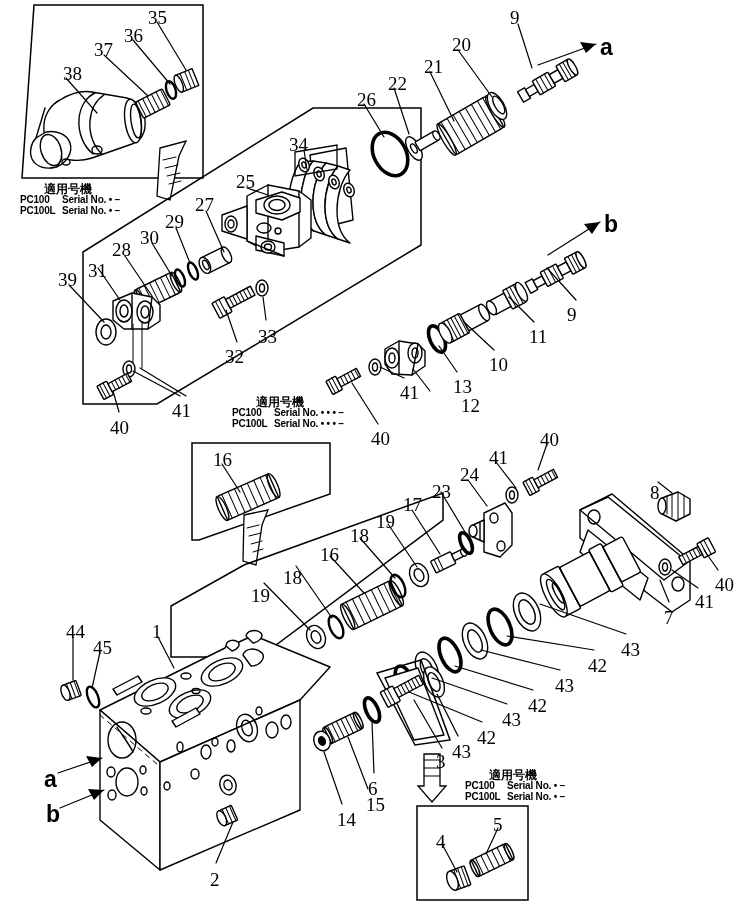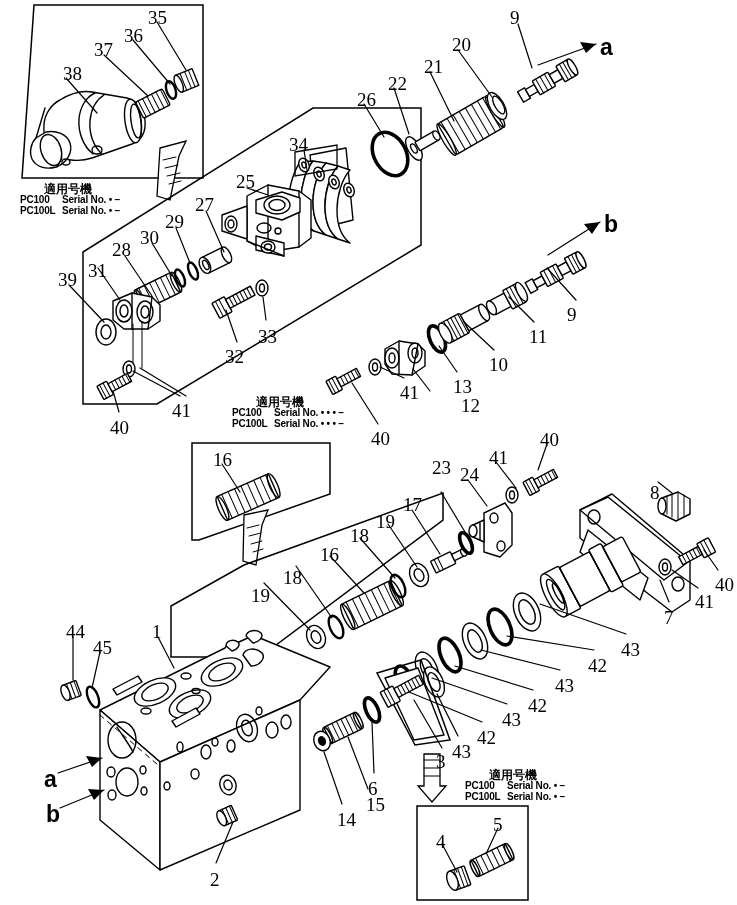--- a/index.html
+++ b/index.html
@@ -691,21 +691,21 @@
       <div class="lbl" style="left: 425px; top: 396px; margin-left: 36px;">12</div>
       <div class="lbl" style="left: 400px; top: 383px;">41</div>
       <div class="lbl" style="left: 371px; top: 429px;">40</div>
       <div class="lbl" style="left: 213px; top: 450px;">16</div>
       <div class="lbl" style="left: 251px; top: 586px;">19</div>
       <div class="lbl" style="left: 283px; top: 568px;">18</div>
       <div class="lbl" style="left: 320px; top: 545px;">16</div>
       <div class="lbl" style="left: 376px; top: 512px;">19</div>
       <div class="lbl" style="left: 350px; top: 526px;">18</div>
       <div class="lbl" style="left: 403px; top: 495px;">17</div>
-      <div class="lbl" style="left: 432px; top: 458px;">23</div>
+      <div class="lbl" style="left: 432px; top: 482px;">23</div>
       <div class="lbl" style="left: 460px; top: 465px;">24</div>
       <div class="lbl" style="left: 489px; top: 448px;">41</div>
       <div class="lbl" style="left: 540px; top: 430px;">40</div>
       <div class="lbl" style="left: 650px; top: 483px;">8</div>
       <div class="lbl" style="left: 715px; top: 575px;">40</div>
       <div class="lbl" style="left: 695px; top: 592px;">41</div>
       <div class="lbl" style="left: 664px; top: 608px;">7</div>
       <div class="lbl" style="left: 621px; top: 640px;">43</div>
       <div class="lbl" style="left: 588px; top: 656px;">42</div>
       <div class="lbl" style="left: 555px; top: 676px;">43</div>

